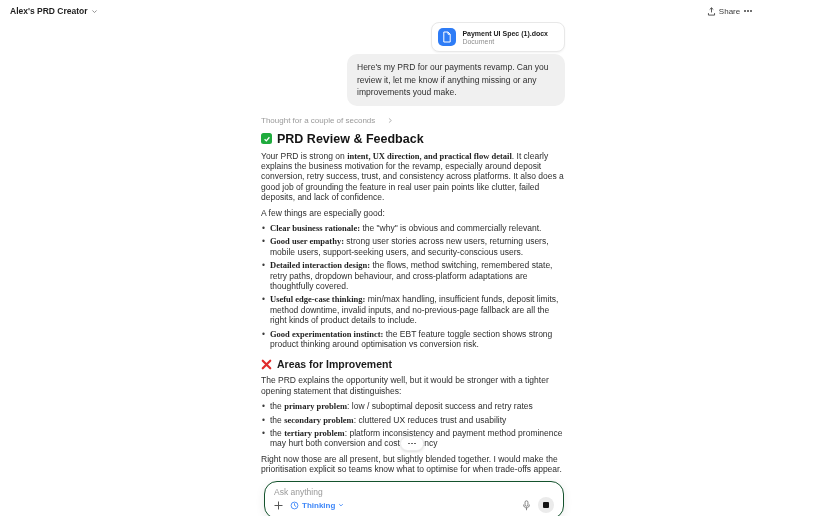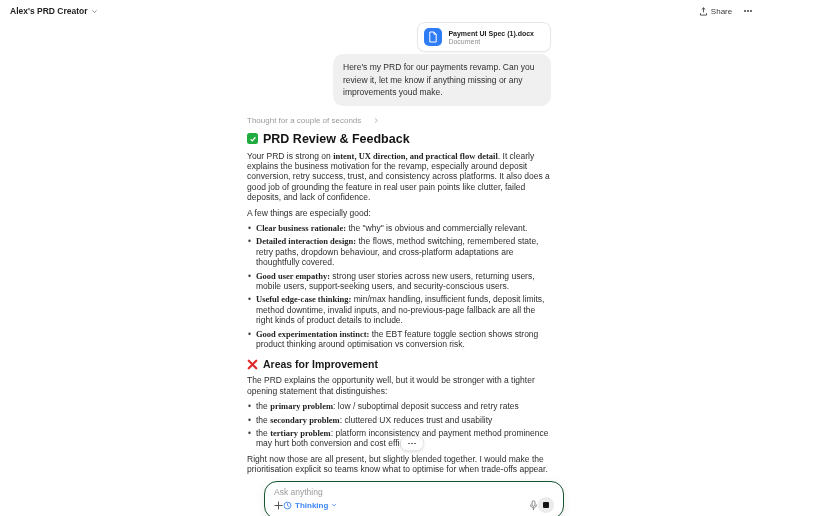--- a/index.html
+++ b/index.html
@@ -3,27 +3,27 @@
 <meta charset="utf-8">
 <style>
   html,body{margin:0;padding:0;background:#fff;}
   .app{position:relative;width:764px;height:516px;background:#fff;overflow:hidden;
        font-family:"Liberation Sans","DejaVu Sans",sans-serif;color:#2e2e2e;}
 
   
   .topbar{position:absolute;top:0;left:0;right:0;height:18px;display:flex;
           justify-content:space-between;align-items:center;padding:4px 10px 0 10px;box-sizing:border-box;}
   .project{display:flex;align-items:center;gap:3px;font-size:8.5px;font-weight:700;color:#1f1f1f;cursor:pointer;}
-  .topbar-right{display:flex;align-items:center;gap:10px;}
+  .topbar-right{display:flex;align-items:center;gap:2px;}
   .share-btn{display:flex;align-items:center;gap:3px;font-size:8px;color:#3a3a3a;background:none;border:none;padding:0;cursor:pointer;font-family:inherit;}
   .more-btn{display:flex;gap:1.5px;background:none;border:none;padding:2px;cursor:pointer;}
   .more-btn i{width:1.6px;height:1.6px;border-radius:50%;background:#555;display:block;}
 
   
-  .chat{position:absolute;left:247px;top:20px;width:304px;}
+  .chat{position:absolute;left:261px;top:20px;width:304px;}
 
   .user-group{display:flex;flex-direction:column;align-items:flex-end;}
   .attach-card{display:flex;align-items:center;gap:6px;background:#fff;border:1px solid #e8e8e8;
                border-radius:8px;padding:5px 16px 5px 6px;box-shadow:0 1px 2px rgba(0,0,0,.05);margin-top:2px;cursor:pointer;}
   .attach-icon{width:18px;height:18px;border-radius:5px;background:#2e7cf6;display:flex;align-items:center;justify-content:center;flex:none;}
   .attach-meta{display:flex;flex-direction:column;gap:1px;}
   .attach-title{font-size:7px;font-weight:700;color:#1c1c1c;}
   .attach-sub{font-size:7px;color:#8f8f8f;}
   .bubble{margin-top:2px;background:#f0f0f0;border-radius:10px;padding:7px 10px;
           font-size:8.5px;line-height:12.5px;color:#2f2f2f;max-width:198px;}
@@ -45,21 +45,21 @@
              border:1px solid #ececec;border-radius:8px;box-shadow:0 1px 3px rgba(0,0,0,.14);
              display:flex;align-items:center;justify-content:center;gap:1.6px;z-index:5;cursor:pointer;}
   .dots-pill i{width:1.6px;height:1.6px;border-radius:50%;background:#555;display:block;}
 
   
   .composer{position:absolute;left:264px;top:473px;width:300px;height:38px;background:#fff;
             border:1px solid #14532d;border-radius:13px;box-shadow:0 2px 10px rgba(0,0,0,.08);
             padding:5px 9px 5px 9px;box-sizing:border-box;display:flex;flex-direction:column;
             justify-content:space-between;z-index:10;margin-top:8px;}
   .placeholder{font-size:8.5px;color:#9a9a9a;}
-  .composer-row{display:flex;align-items:center;gap:0;}
+  .composer-row{display:flex;align-items:center;gap:7px;}
   .icon-btn{background:none;border:none;padding:0;display:flex;align-items:center;cursor:pointer;}
   .thinking-btn{display:flex;align-items:center;gap:3px;background:none;border:none;padding:0;
                 color:#3d86f8;font-size:8px;font-weight:600;font-family:inherit;cursor:pointer;}
   .spacer{flex:1;}
   .stop-btn{width:16px;height:16px;border-radius:50%;background:#ebebeb;border:none;display:flex;
             align-items:center;justify-content:center;cursor:pointer;padding:0;}
   .stop-btn i{width:6px;height:6px;background:#121212;border-radius:1px;display:block;}
 </style>
 </head>
 <body>
@@ -124,22 +124,22 @@
       <span>PRD Review &amp; Feedback</span>
     </div>
 
 
     <p class="body"><span>Your PRD is strong on </span><span class="b">intent, UX direction, and practical flow detail</span><span>. It clearly explains the business motivation for the revamp, especially around deposit conversion, retry success, trust, and consistency across platforms. It also does a good job of grounding the feature in real user pain points like clutter, failed deposits, and lack of confidence.</span></p>
 
     <p class="body">A few things are especially good:</p>
 
     <ul>
       <li><span class="b">Clear business rationale:</span><span> the "why" is obvious and commercially relevant.</span></li>
+      <li><span class="b">Good user empathy:</span><span> strong user stories across new users, returning users, mobile users, support-seeking users, and security-conscious users.</span></li>
       <li><span class="b">Detailed interaction design:</span><span> the flows, method switching, remembered state, retry paths, dropdown behaviour, and cross-platform adaptations are thoughtfully covered.</span></li>
-      <li><span class="b">Good user empathy:</span><span> strong user stories across new users, returning users, mobile users, support-seeking users, and security-conscious users.</span></li>
       <li><span class="b">Useful edge-case thinking:</span><span> min/max handling, insufficient funds, deposit limits, method downtime, invalid inputs, and no-previous-page fallback are all the right kinds of product details to include.</span></li>
       <li><span class="b">Good experimentation instinct:</span><span> the EBT feature toggle section shows strong product thinking around optimisation vs conversion risk.</span></li>
     </ul>
 
     <h2>
       <svg width="11" height="11" viewBox="0 0 10 10">
         <path d="M1.6 1.6 L8.4 8.4 M8.4 1.6 L1.6 8.4" stroke="#e02b2b" stroke-width="2" stroke-linecap="round"></path>
       </svg>
       <span>Areas for Improvement</span>
     </h2>

